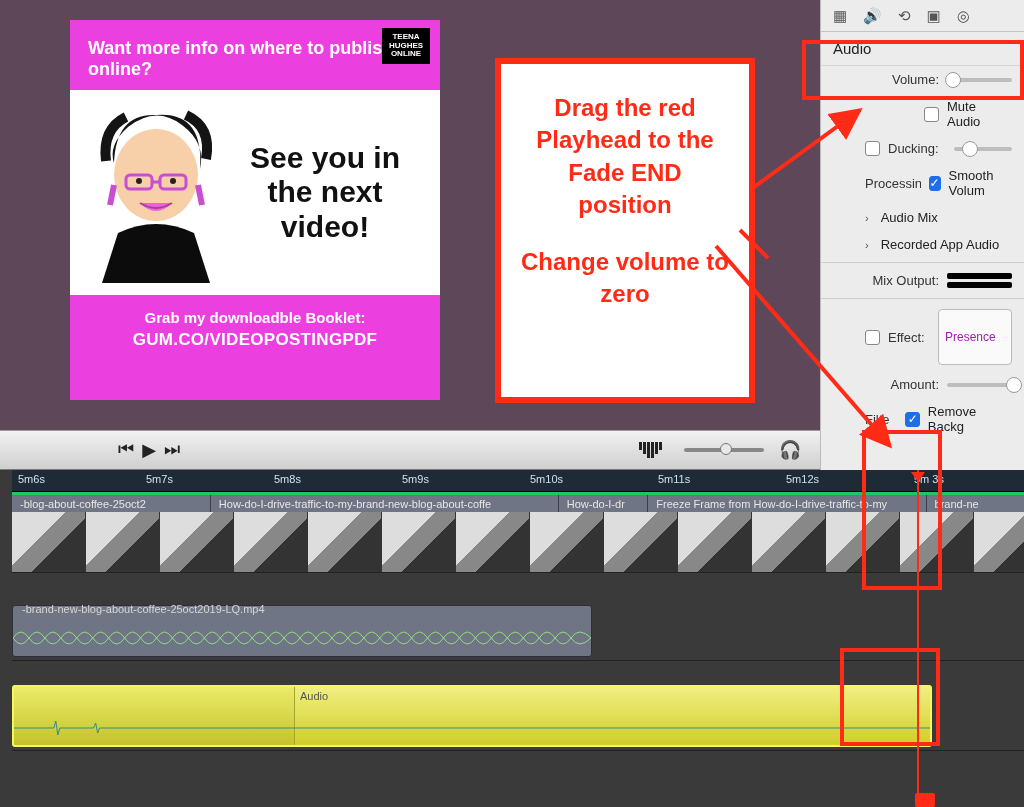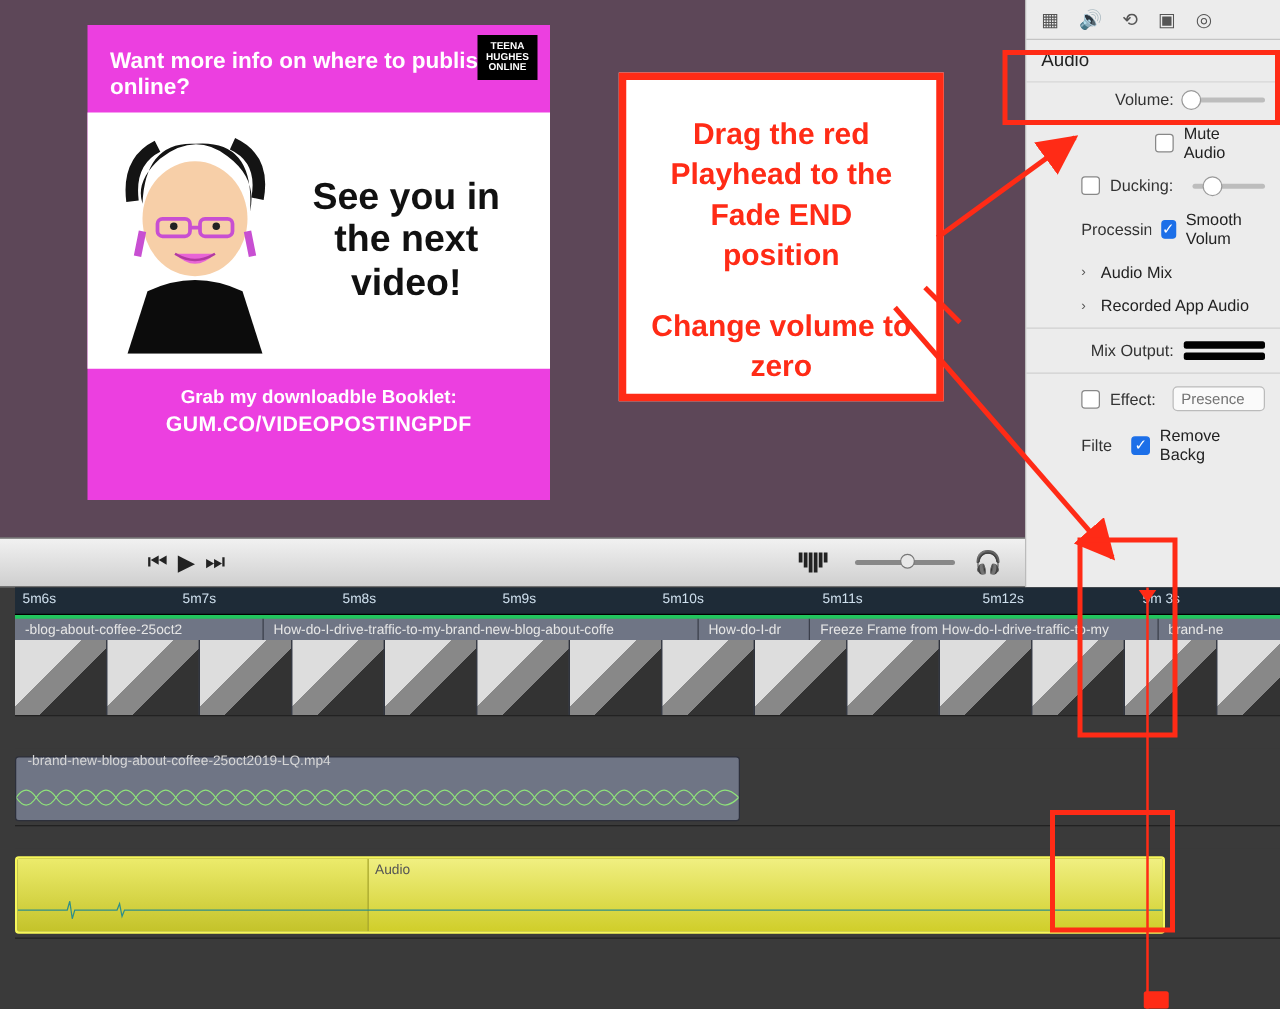--- a/index.html
+++ b/index.html
@@ -36,21 +36,21 @@
     text-align:center;
   }
   .canvas-bottom {
     color:#fff; text-align:center; font-weight:700; padding:14px 10px;
   }
   .canvas-bottom .l1 { font-size:15px; }
   .canvas-bottom .l2 { font-size:17px; letter-spacing:0.3px; margin-top:4px; font-weight:800; }
 
   
   .callout {
-    position:absolute; left:495px; top:58px; width:260px; height:263px;
+    position:absolute; left:495px; top:58px; width:260px; height:345px;
     background:#fff; border:6px solid #ff2b16;
   }
   .callout-inner {
     color:#ff2b16; font-weight:800; font-size:24px; text-align:center;
     padding:28px 18px; line-height:1.35;
   }
   .callout-inner .gap { height:24px; }
 
   
   .inspector {
@@ -87,22 +87,22 @@
     display:inline-flex; align-items:center; justify-content:center;
   }
   .chk.on { background:#1c6fe8; border-color:#1c6fe8; color:#fff; font-size:12px; }
   .disc { margin-right:4px; color:#555; font-size:11px; }
   .divider { height:1px; background:#cfcfcf; margin:4px 0; }
   .mix-bars {
     flex:1; display:flex; flex-direction:column; gap:3px;
   }
   .mix-bars div { height:6px; background:#000; border-radius:2px; }
   .fx-select {
-    flex:1; border:1px solid #bbb; background:#fafafa; color:#737373;
-    padding:2px 6px; border-radius:4px; font-size:12px;
+    flex:1; border:1px solid #bbb; background:#fafafa; color:#a21caf;
+    padding:20px 6px; border-radius:4px; font-size:12px;
   }
 
   
   .playbar {
     position:absolute; left:0; top:430px; width:820px; height:40px;
     background:linear-gradient(#f1f1f1,#cfcfcf);
     border-top:1px solid #9a9a9a; border-bottom:1px solid #7a7a7a;
     display:flex; align-items:center; padding:0 18px; gap:16px;
   }
   .trans-btns { display:flex; gap:8px; margin-left:100px; }
@@ -301,20 +301,26 @@
           <div></div>
         </div>
   </div>
   <div class="divider"></div>
   <div class="row">
     <span class="chk"></span>
     <div class="lab" style="width:42px;text-align:left">Effect:</div>
     <div class="fx-select">Presence</div>
   </div>
   <div class="row">
+    <div class="lab">Amount:</div>
+    <div class="slider">
+          <div class="knob" style="left:90%"></div>
+        </div>
+  </div>
+  <div class="row">
     <div class="lab" style="width:34px;text-align:left">Filte</div>
     <span class="chk on">✓</span>
     <span>Remove Backg</span>
   </div>
 </div>
 
 <div class="playbar">
   <div class="trans-btns">
     <span>⏮</span>
     <span>▶</span>

